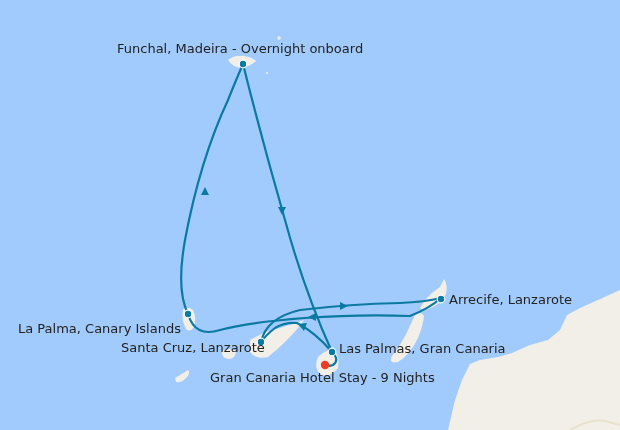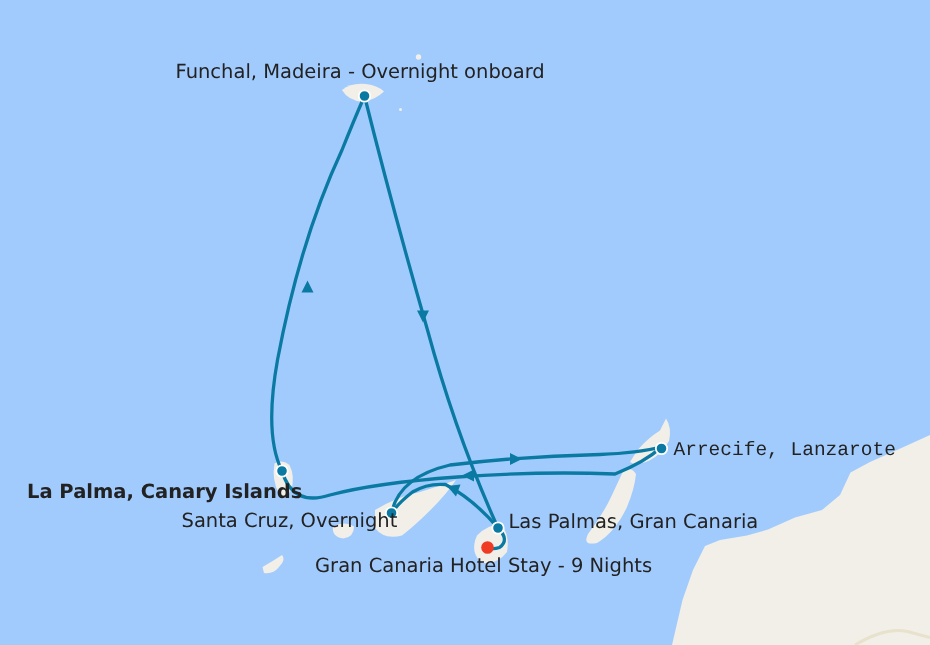--- a/index.html
+++ b/index.html
@@ -56,18 +56,18 @@
       <circle cx="243" cy="64" r="3.8" fill="#0a7aa3" stroke="#fff" stroke-width="1.2"></circle>
       <circle cx="188" cy="314" r="3.8" fill="#0a7aa3" stroke="#fff" stroke-width="1.2"></circle>
       <circle cx="261" cy="342" r="3.8" fill="#0a7aa3" stroke="#fff" stroke-width="1.2"></circle>
       <circle cx="441" cy="299" r="3.8" fill="#0a7aa3" stroke="#fff" stroke-width="1.2"></circle>
       <circle cx="332" cy="352" r="3.8" fill="#0a7aa3" stroke="#fff" stroke-width="1.2"></circle>
       <circle cx="325" cy="365" r="4.2" fill="#ef3b24"></circle>
     </g>
   </svg>
 
   <div class="label" style="left:117px; top:42px;">Funchal, Madeira - Overnight onboard</div>
-  <div class="label" style="left:449px; top:293px;font-family:Liberation Mono, monospace;">Arrecife, Lanzarote</div>
-  <div class="label" style="left:18px; top:322px;font-weight:bold;">La Palma, Canary Islands</div>
-  <div class="label" style="left:121px; top:341px;">Santa Cruz, Overnight</div>
+  <div class="label" style="left:449px; top:293px;">Arrecife, Lanzarote</div>
+  <div class="label" style="left:18px; top:322px;">La Palma, Canary Islands</div>
+  <div class="label" style="left:121px; top:341px;">Santa Cruz, Lanzarote</div>
   <div class="label" style="left:339px; top:342px;">Las Palmas, Gran Canaria</div>
   <div class="label" style="left:210px; top:371px;">Gran Canaria Hotel Stay - 9 Nights</div>
 </div>
 
 </body></html>

